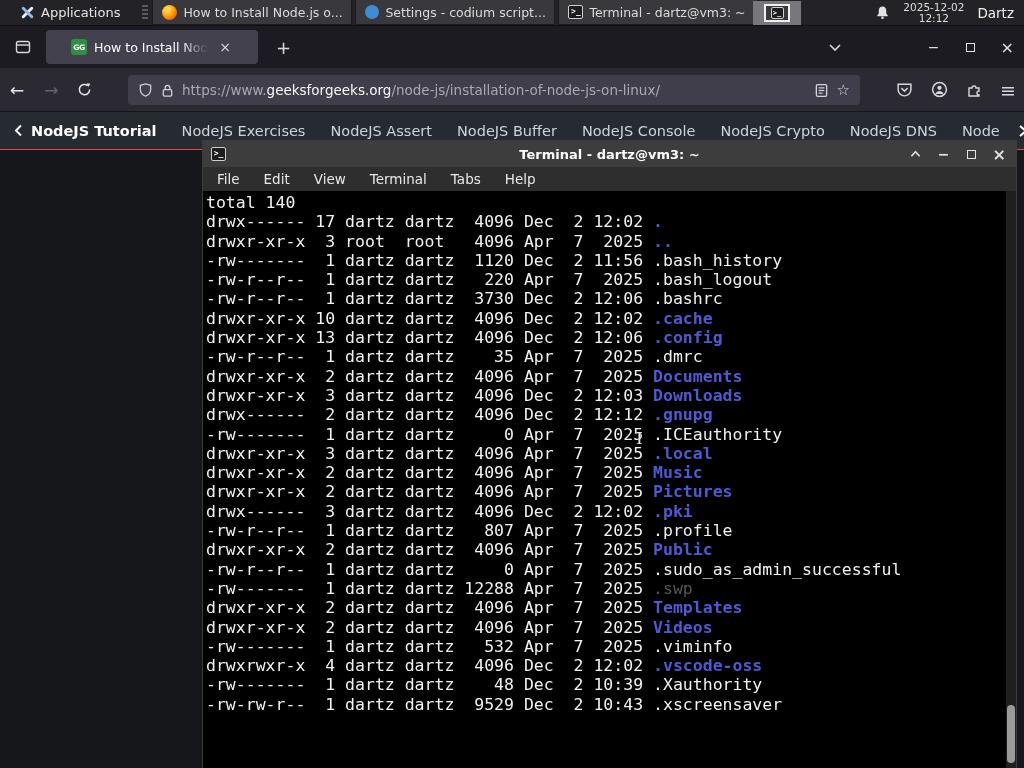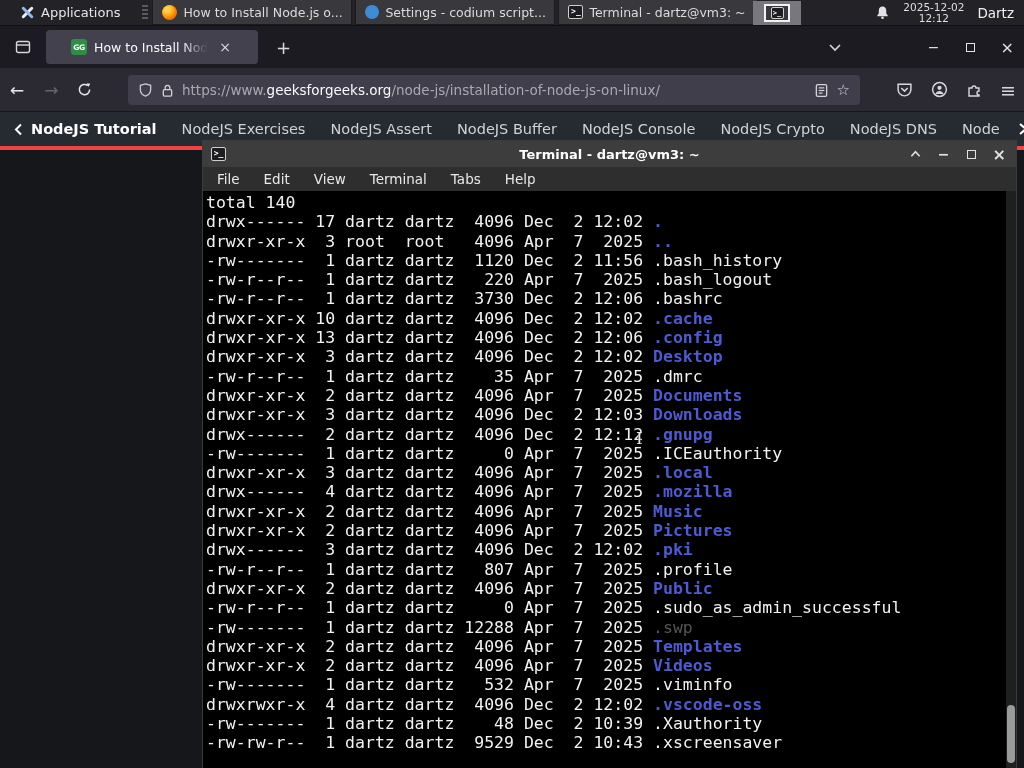--- a/index.html
+++ b/index.html
@@ -61,21 +61,21 @@
   .nav-arrow.dim { color:#66656f; }
   .urlbar { position:absolute; left:128px; top:7px; width:732px; height:30px; background:#3f3e4a;
       border-radius:4px; display:flex; align-items:center; gap:8px; padding:0 10px; }
   .url-text { font-size:13.5px; color:#a9a9b3; white-space:nowrap; overflow:hidden; flex:1; }
   .url-text b { color:#fbfbfe; font-weight:normal;margin-top:40px; }
   .toolbar-right { position:absolute; right:8px; display:flex; align-items:center; gap:18px; }
   .glyph-icon { font-size:16px; color:#d7d7db; }
   .star-glyph { font-size:15px; color:#d7d7db; }
 
   
-  .gfg-nav { height:38px; background:#262a31; border-bottom:4px solid #ef4444; display:flex; align-items:center;
+  .gfg-nav { height:38px; background:#262a31; border-bottom:1px solid #ef4444; display:flex; align-items:center;
       padding:0 14px; gap:25px; color:#ced3d9; font-size:14.5px; white-space:nowrap; }
   .gfg-home { display:flex; align-items:center; gap:8px; color:#ffffff; font-weight:bold; }
   .gfg-link {}
   .gfg-trunc { display:flex; align-items:center; gap:18px; }
   .page-body { flex:1; background:#16171b; }
 
   
   .terminal { position:absolute; left:202px; top:140px; width:815px; height:628px; z-index:40;
       display:flex; flex-direction:column; border:1px solid #3c3c3c; border-bottom:none; }
   .term-title { height:26px; background:#3d3d3d; position:relative; display:flex; align-items:center;
@@ -289,28 +289,26 @@
     <div class="term-body">
       <div class="trow">total 140</div>
       <div id="listing">
           <div class="trow"><span>drwx------ 17 dartz dartz  4096 Dec  2 12:02 </span><span class="n-dir">.</span></div>
           <div class="trow"><span>drwxr-xr-x  3 root  root   4096 Apr  7  2025 </span><span class="n-dir">..</span></div>
           <div class="trow"><span>-rw-------  1 dartz dartz  1120 Dec  2 11:56 </span><span>.bash_history</span></div>
           <div class="trow"><span>-rw-r--r--  1 dartz dartz   220 Apr  7  2025 </span><span>.bash_logout</span></div>
           <div class="trow"><span>-rw-r--r--  1 dartz dartz  3730 Dec  2 12:06 </span><span>.bashrc</span></div>
           <div class="trow"><span>drwxr-xr-x 10 dartz dartz  4096 Dec  2 12:02 </span><span class="n-dir">.cache</span></div>
           <div class="trow"><span>drwxr-xr-x 13 dartz dartz  4096 Dec  2 12:06 </span><span class="n-dir">.config</span></div>
-          <div class="trow"><span>drwxr-xr-x  3 dartz dartz  4096 Dec  2 12:02 </span><span class="n-dir">Desktop</span></div>
           <div class="trow"><span>-rw-r--r--  1 dartz dartz    35 Apr  7  2025 </span><span>.dmrc</span></div>
           <div class="trow"><span>drwxr-xr-x  2 dartz dartz  4096 Apr  7  2025 </span><span class="n-dir">Documents</span></div>
           <div class="trow"><span>drwxr-xr-x  3 dartz dartz  4096 Dec  2 12:03 </span><span class="n-dir">Downloads</span></div>
           <div class="trow"><span>drwx------  2 dartz dartz  4096 Dec  2 12:12 </span><span class="n-dir">.gnupg</span></div>
           <div class="trow"><span>-rw-------  1 dartz dartz     0 Apr  7  2025 </span><span>.ICEauthority</span></div>
           <div class="trow"><span>drwxr-xr-x  3 dartz dartz  4096 Apr  7  2025 </span><span class="n-dir">.local</span></div>
-          <div class="trow"><span>drwx------  4 dartz dartz  4096 Apr  7  2025 </span><span class="n-dir">.mozilla</span></div>
           <div class="trow"><span>drwxr-xr-x  2 dartz dartz  4096 Apr  7  2025 </span><span class="n-dir">Music</span></div>
           <div class="trow"><span>drwxr-xr-x  2 dartz dartz  4096 Apr  7  2025 </span><span class="n-dir">Pictures</span></div>
           <div class="trow"><span>drwx------  3 dartz dartz  4096 Dec  2 12:02 </span><span class="n-dir">.pki</span></div>
           <div class="trow"><span>-rw-r--r--  1 dartz dartz   807 Apr  7  2025 </span><span>.profile</span></div>
           <div class="trow"><span>drwxr-xr-x  2 dartz dartz  4096 Apr  7  2025 </span><span class="n-dir">Public</span></div>
           <div class="trow"><span>-rw-r--r--  1 dartz dartz     0 Apr  7  2025 </span><span>.sudo_as_admin_successful</span></div>
           <div class="trow"><span>-rw-------  1 dartz dartz 12288 Apr  7  2025 </span><span class="n-dim">.swp</span></div>
           <div class="trow"><span>drwxr-xr-x  2 dartz dartz  4096 Apr  7  2025 </span><span class="n-dir">Templates</span></div>
           <div class="trow"><span>drwxr-xr-x  2 dartz dartz  4096 Apr  7  2025 </span><span class="n-dir">Videos</span></div>
           <div class="trow"><span>-rw-------  1 dartz dartz   532 Apr  7  2025 </span><span>.viminfo</span></div>

